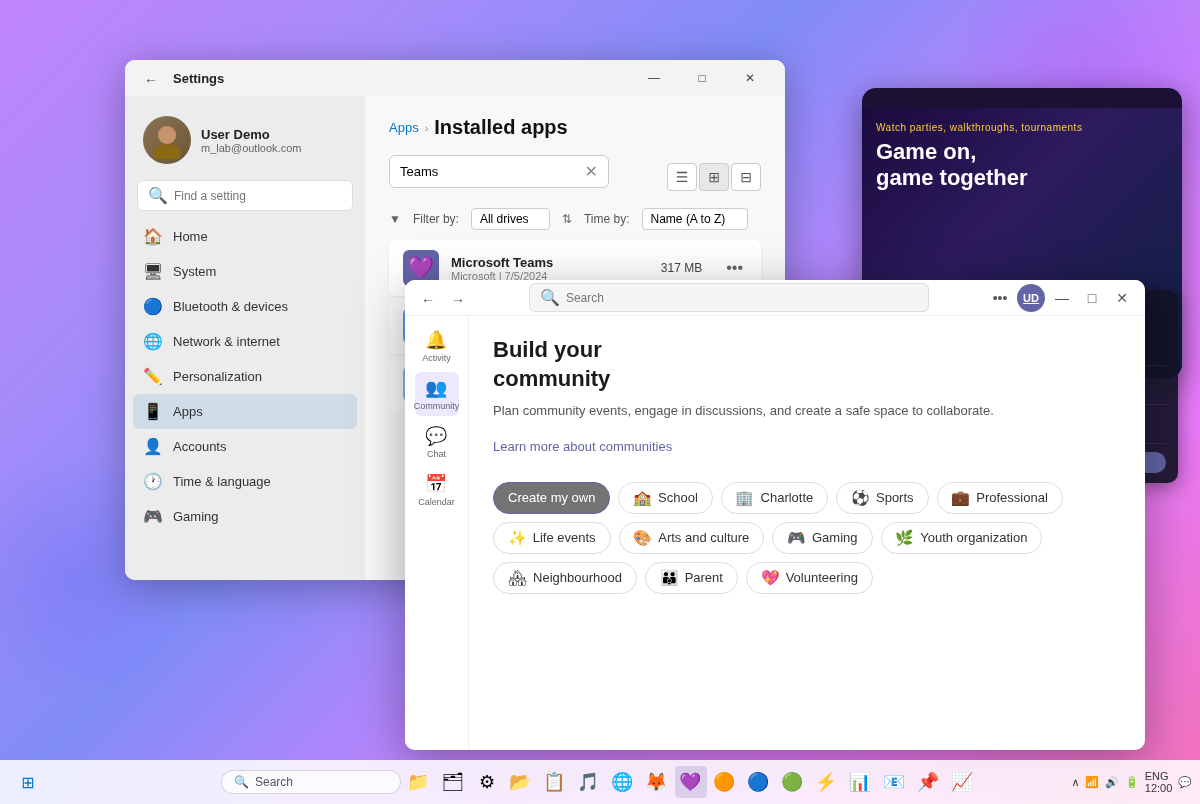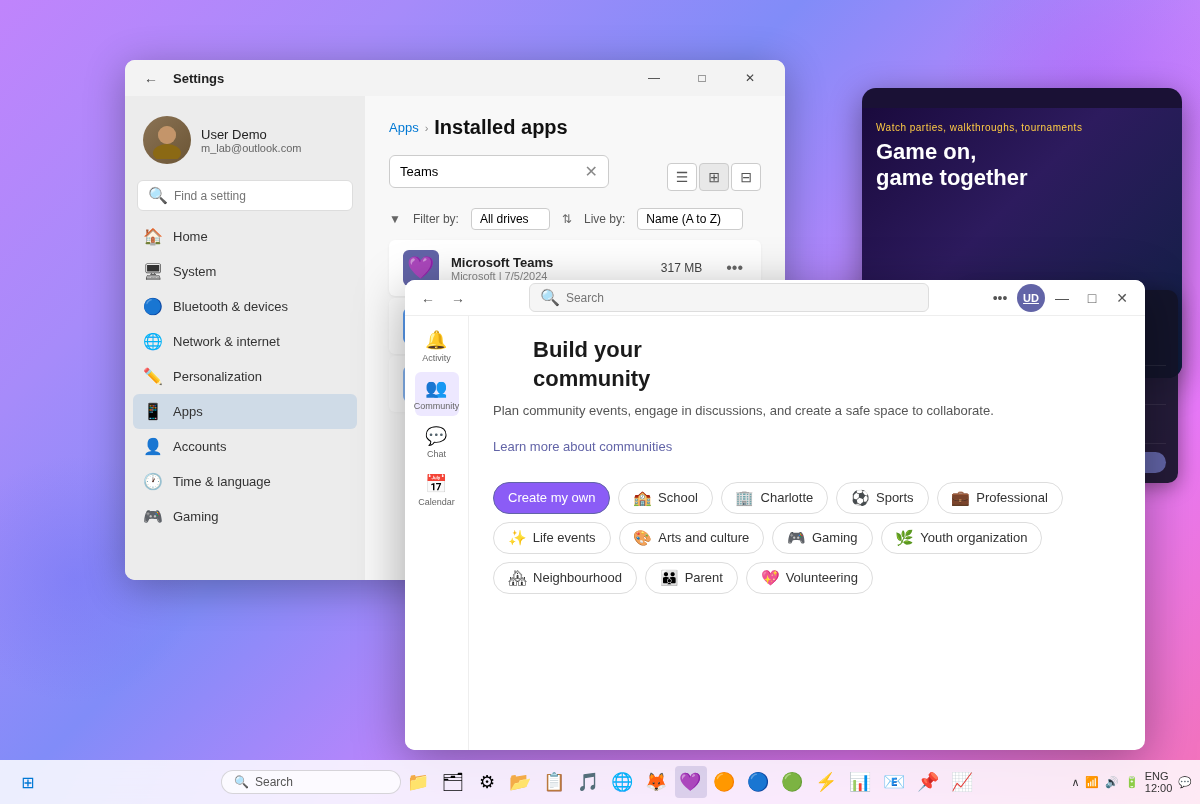--- a/index.html
+++ b/index.html
@@ -167,21 +167,21 @@
       height: 48px;
       border-radius: 50%;
       background: linear-gradient(135deg, #8B7355, #6B5535);
       display: flex;
       align-items: center;
       justify-content: center;
       font-size: 22px;
       overflow: hidden;
     }
     .user-info { flex: 1; }
-    .user-name { font-size: 13px; font-weight: 400; color: #222; }
+    .user-name { font-size: 13px; font-weight: 700; color: #222; }
     .user-email { font-size: 11px; color: #666; }
     .search-settings {
       display: flex;
       align-items: center;
       background: white;
       border: 1px solid #ddd;
       border-radius: 6px;
       padding: 5px 10px;
       gap: 6px;
       margin: 4px 4px 8px 4px;
@@ -382,21 +382,20 @@
       flex-direction: column;
       overflow-y: auto;
       padding: 20px 24px;
     }
     .build-community-title {
       font-size: 22px;
       font-weight: 700;
       color: #1a1a1a;
       margin-bottom: 8px;
       line-height: 1.3;
-      margin-left: 40px;
     }
     .build-community-desc {
       font-size: 13px;
       color: #555;
       margin-bottom: 18px;
       line-height: 1.5;
     }
     .learn-more-link {
       font-size: 13px;
       color: #6264a7;
@@ -418,21 +417,21 @@
       border: 1px solid #ddd;
       border-radius: 20px;
       padding: 6px 14px;
       font-size: 13px;
       cursor: pointer;
       background: white;
       color: #333;
       white-space: nowrap;
     }
     .comm-btn.primary {
-      background: #8b5cf6;
+      background: #737373;
       color: white;
       border-color: #6264a7;
     }
     .comm-icon { font-size: 15px; }
 
     
     .game-card {
       position: absolute;
       right: 18px;
       top: 88px;
@@ -647,21 +646,21 @@
             <div class="view-btn">⊟</div>
           </div>
         </div>
         <div class="filter-bar">
           <span class="filter-icon">▼</span>
           <span>Filter by:</span>
           <select class="filter-select">
             <option>All drives</option>
           </select>
           <span class="sort-icon">⇅</span>
-          <span>Live by:</span>
+          <span>Time by:</span>
           <select class="filter-select">
             <option>Name (A to Z)</option>
           </select>
         </div>
         <div class="app-item">
           <div class="app-icon" style="background:#6264a7;">💜</div>
           <div class="app-info">
             <div class="app-name">Microsoft Teams</div>
             <div class="app-meta">
               <span>Microsoft</span> |

